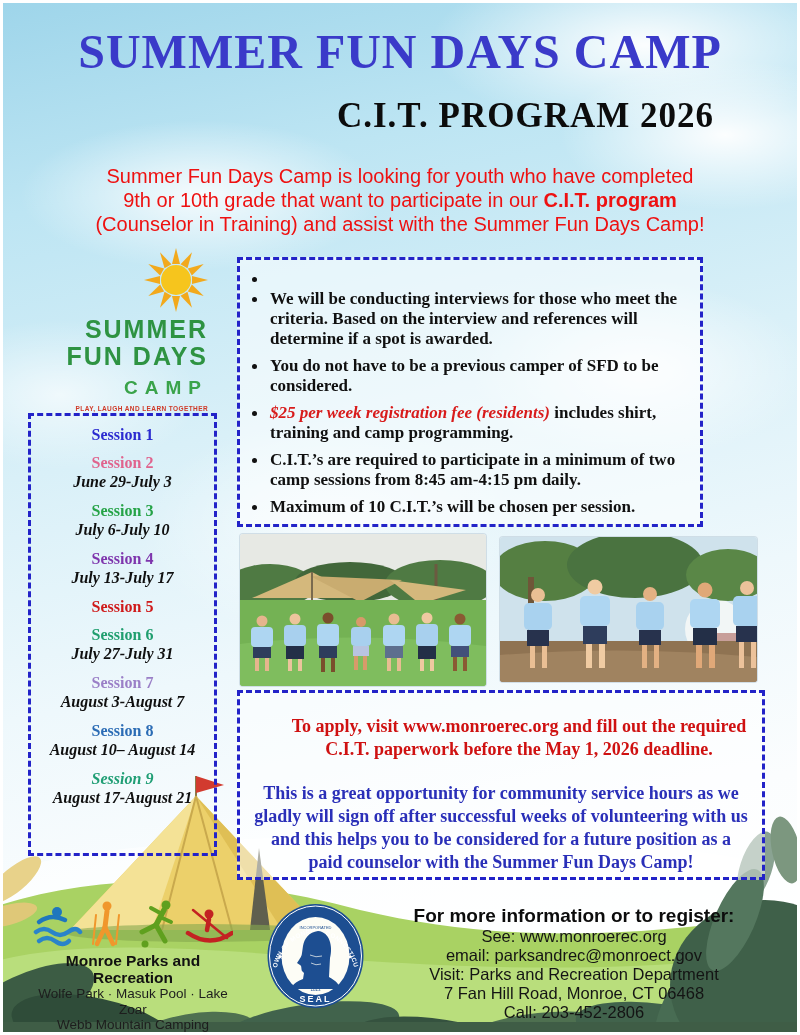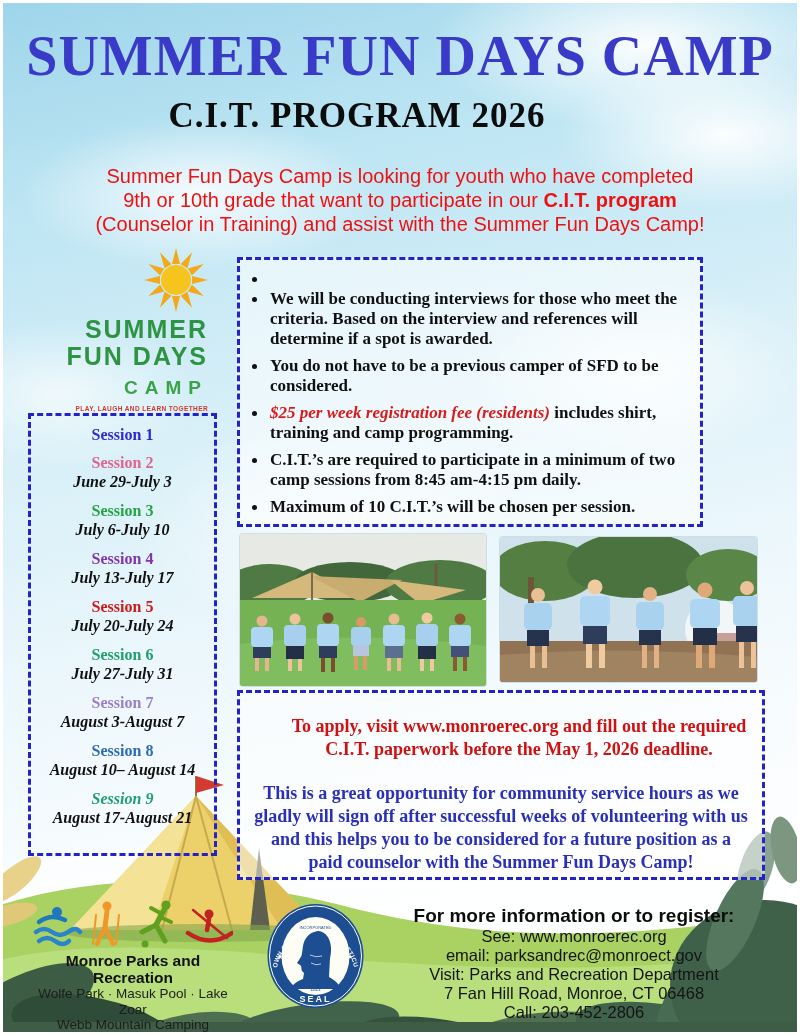--- a/index.html
+++ b/index.html
@@ -17,23 +17,23 @@
   .c4 { left:470px; top:280px; width:340px; height:180px; opacity:.85; }
   .c5 { left:140px; top:420px; width:380px; height:220px; opacity:.7; }
   .c6 { left:-80px; top:320px; width:280px; height:150px; opacity:.7; }
 
   .scenery { position:absolute; left:0; top:0; width:800px; height:1035px; z-index:1; pointer-events:none; }
 
   .content { position:absolute; inset:0; z-index:2; }
 
   
   .title { position:absolute; left:0; top:24px; width:800px; text-align:center;
-           font-family:"Liberation Serif", serif; font-weight:bold; font-size:56px;
+           font-family:"Liberation Serif", serif; font-weight:bold; font-size:48px;
            letter-spacing:1px; color:#3a3ac9; }
-  .subtitle { position:absolute; left:0; top:96px; width:714px; text-align:center;
+  .subtitle { position:absolute; left:0; top:96px; width:714px; text-align:right;
               font-family:"Liberation Serif", serif; font-weight:bold; font-size:35px;
               letter-spacing:1px; color:#0c0c0c; }
   .intro { position:absolute; left:80px; top:164px; width:640px; text-align:center;
            font-size:20px; line-height:24px; color:#ee1111; }
   .intro b { font-weight:bold; }
 
   
   .logo-block { position:absolute; left:28px; top:248px; width:180px; text-align:right; }
   .logo-line1, .logo-line2 { font-weight:800; font-size:25px; letter-spacing:2px; color:#2e9342; line-height:27px; }
   .logo-line3 { font-weight:800; font-size:19px; letter-spacing:7px; color:#3aa34a; margin-top:7px; }
@@ -183,21 +183,20 @@
     <div class="session">
       <div class="session-name" style="color: rgb(37, 163, 71);">Session 3</div>
       <div class="session-dates">July 6-July 10</div>
     </div>
     <div class="session">
       <div class="session-name" style="color: rgb(126, 53, 173);">Session 4</div>
       <div class="session-dates">July 13-July 17</div>
     </div>
     <div class="session">
       <div class="session-name" style="color: rgb(207, 26, 26);">Session 5</div>
-      <div class="session-dates">July 20-July 24</div>
     </div>
     <div class="session">
       <div class="session-name" style="color: rgb(31, 158, 110);">Session 6</div>
       <div class="session-dates">July 27-July 31</div>
     </div>
     <div class="session">
       <div class="session-name" style="color: rgb(154, 127, 199);">Session 7</div>
       <div class="session-dates">August 3-August 7</div>
     </div>
     <div class="session">

